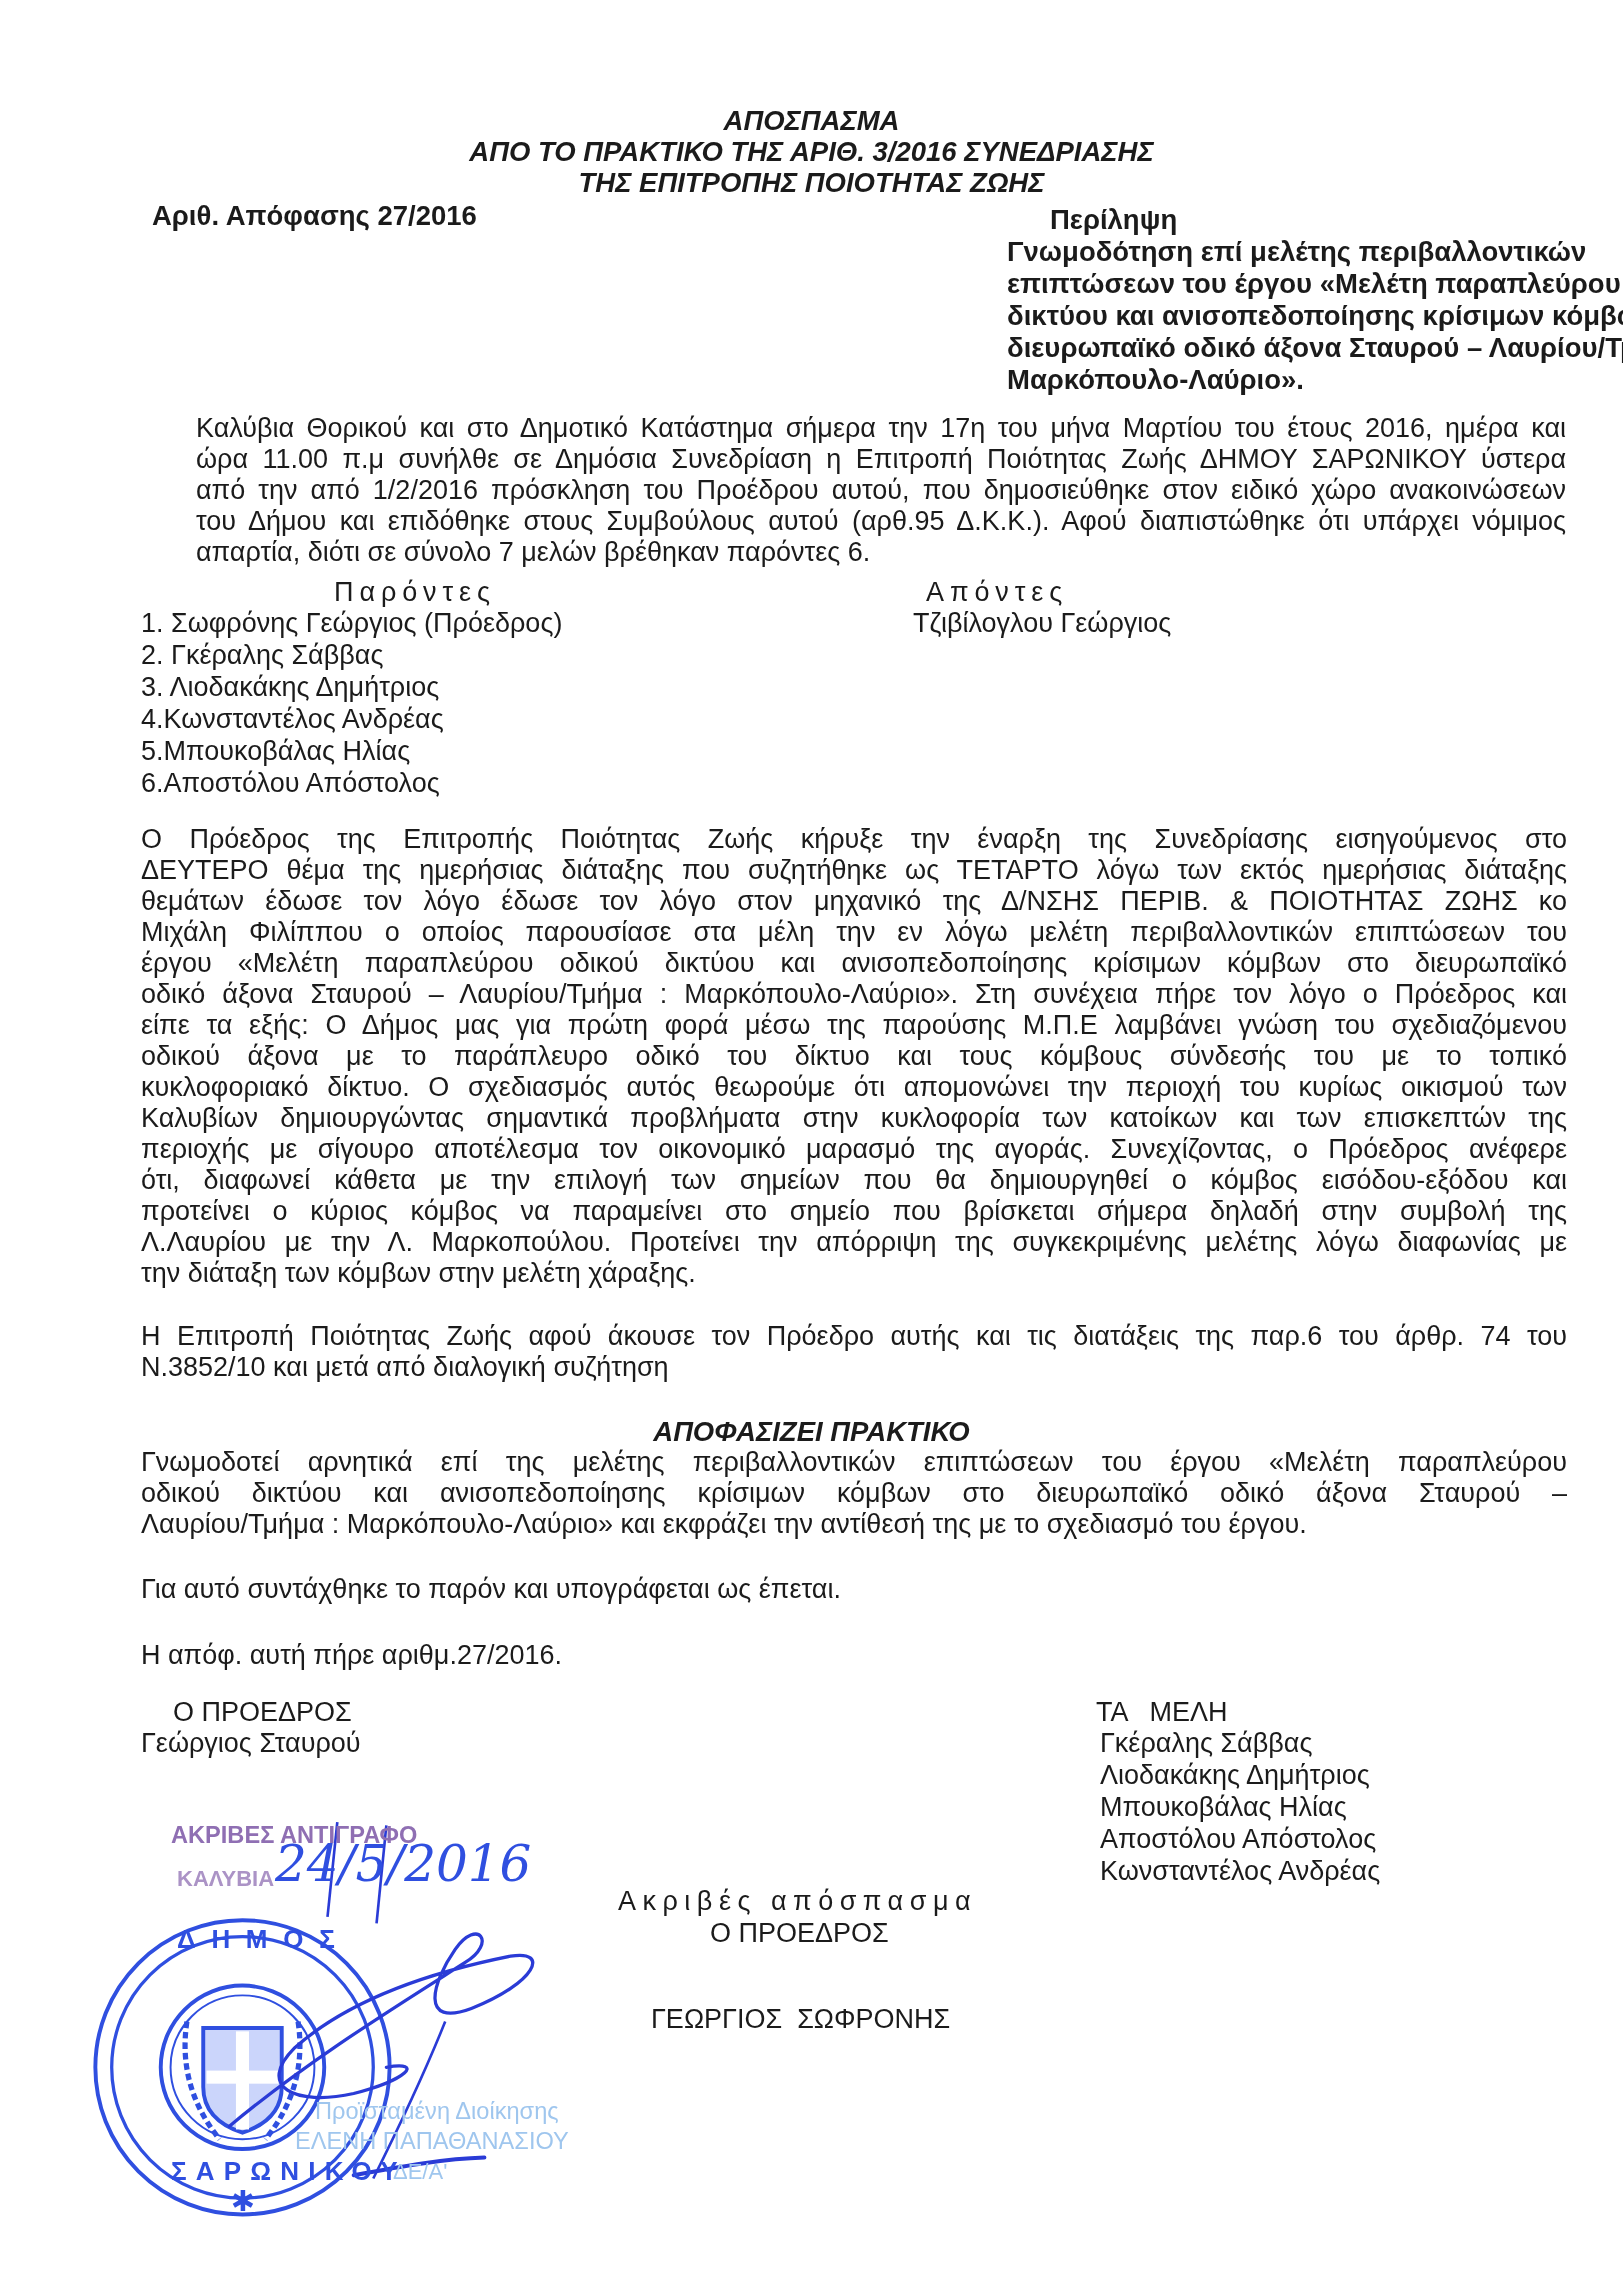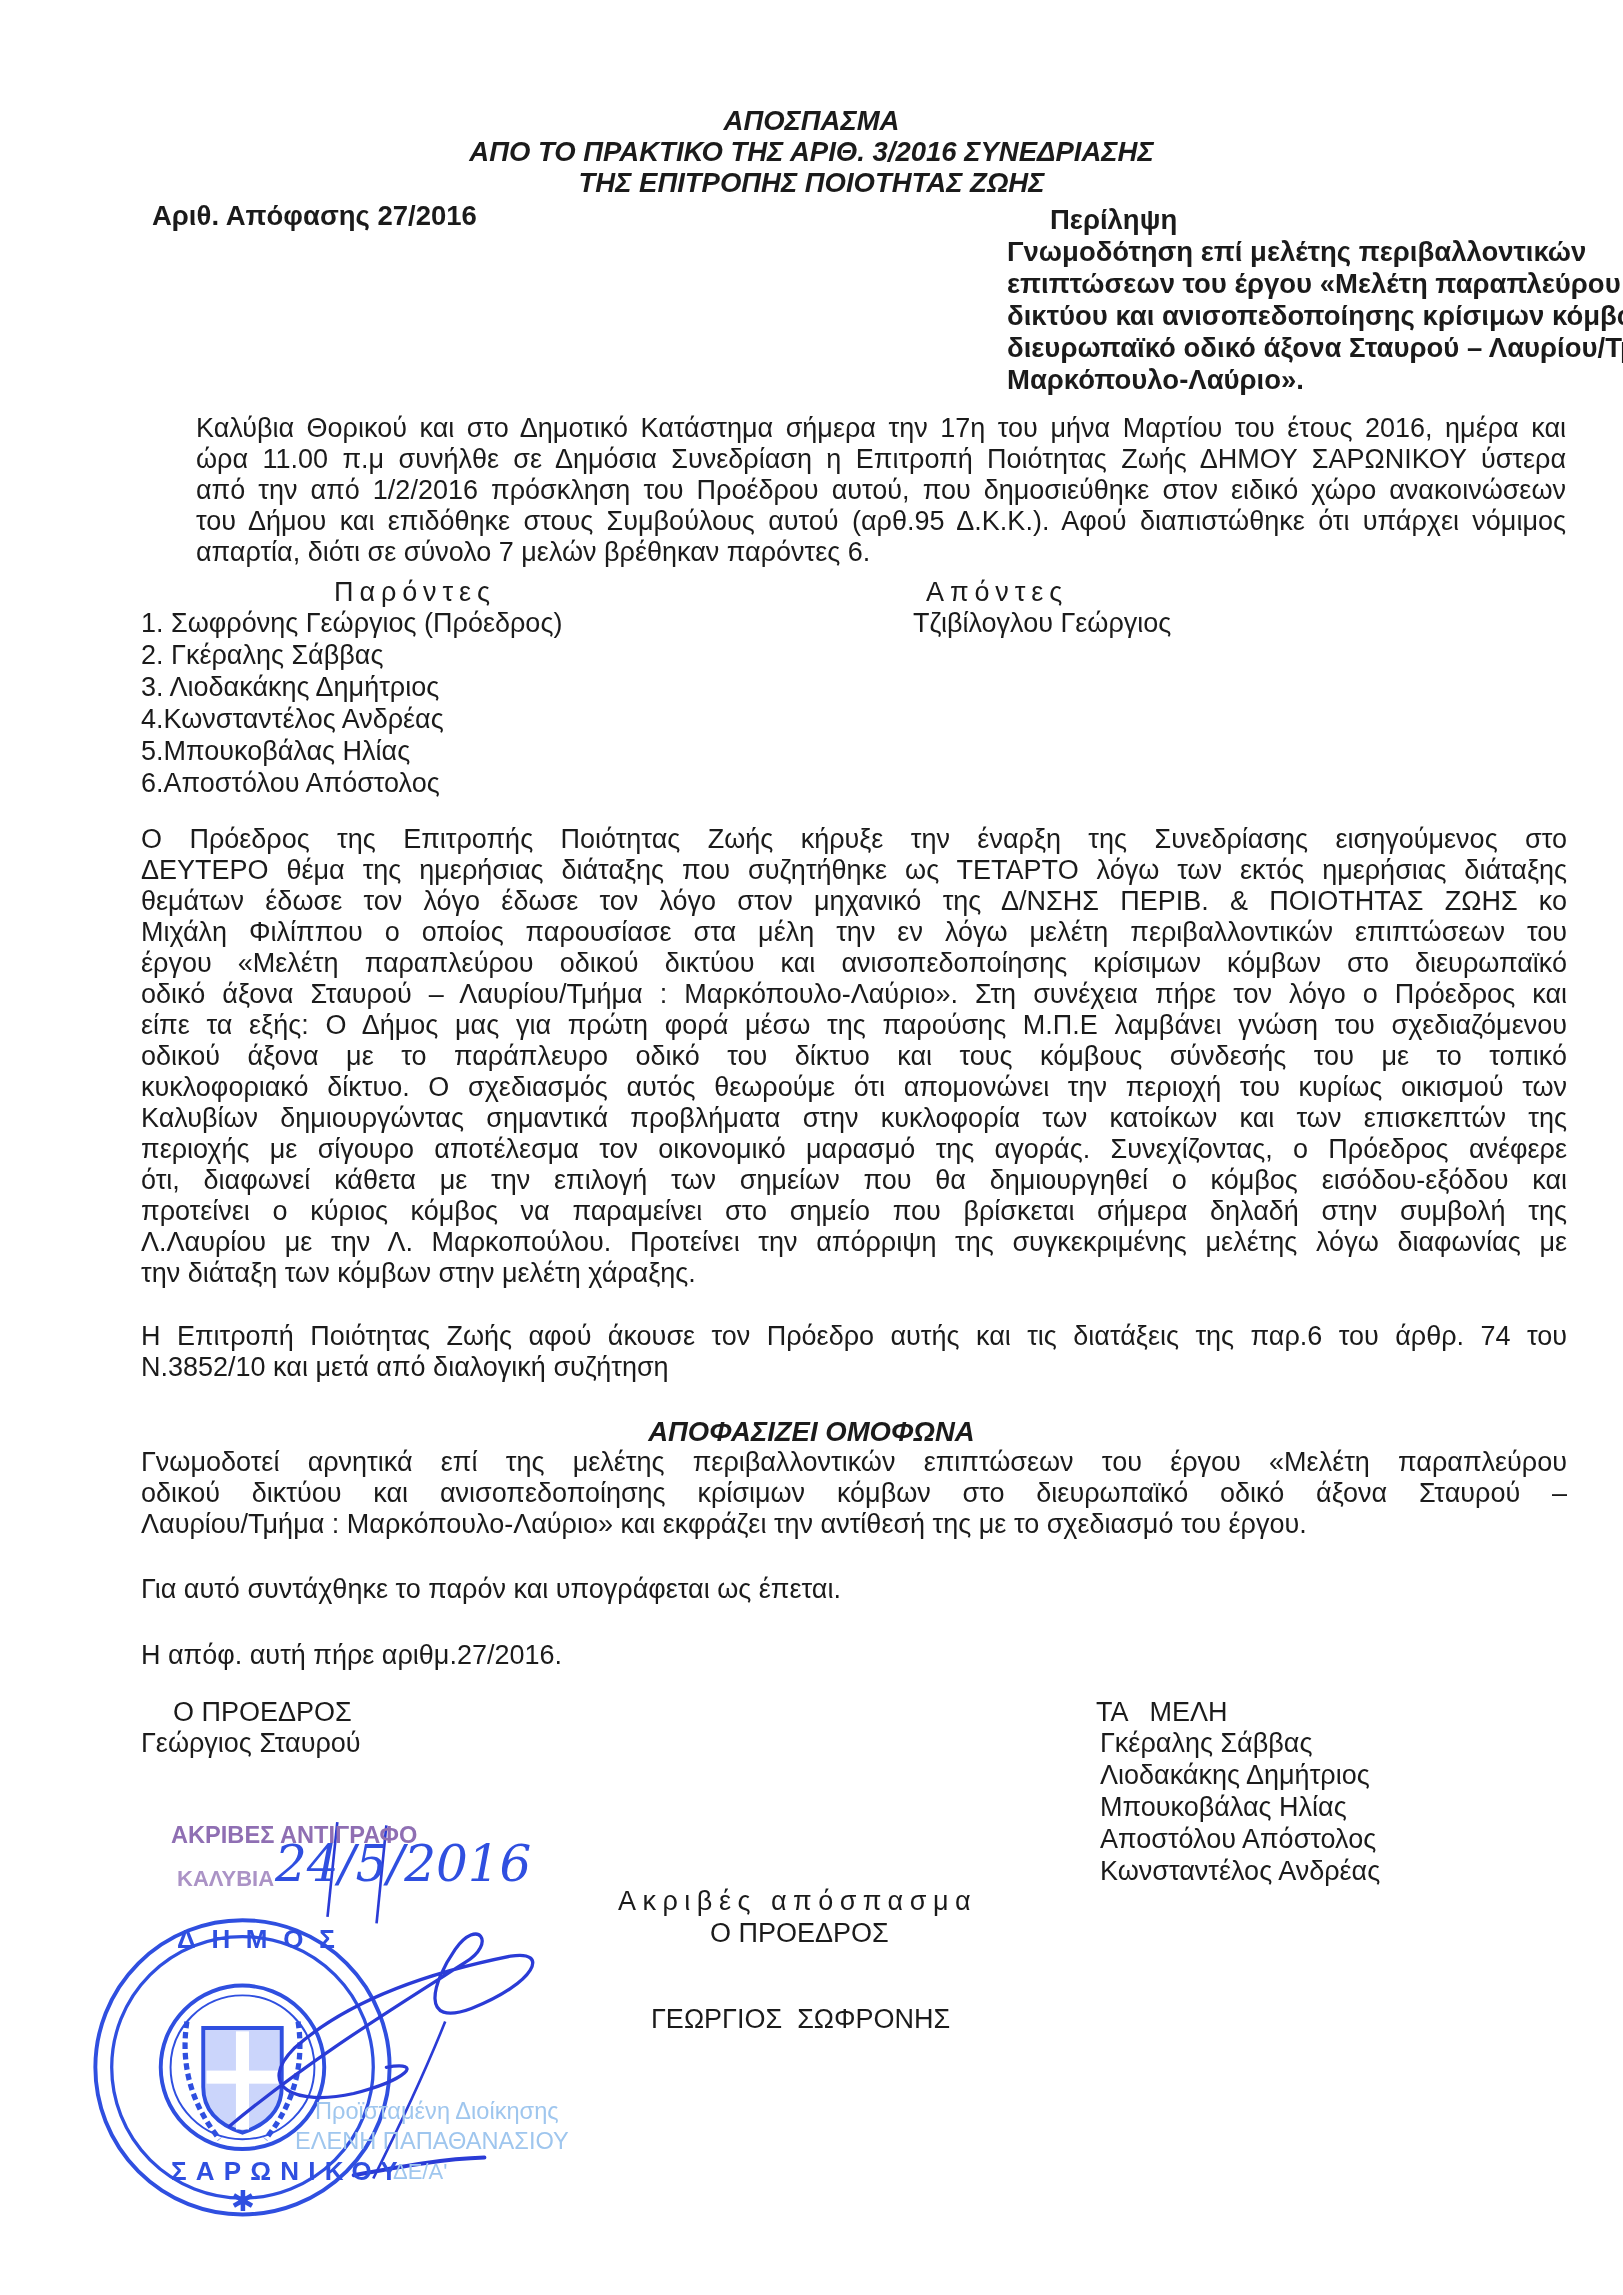--- a/index.html
+++ b/index.html
@@ -76,21 +76,21 @@
   <span class="line">προτείνει ο κύριος κόμβος να παραμείνει στο σημείο που βρίσκεται σήμερα δηλαδή στην συμβολή της</span>
   <span class="line">Λ.Λαυρίου με την Λ. Μαρκοπούλου. Προτείνει την απόρριψη της συγκεκριμένης μελέτης λόγω διαφωνίας με</span>
   <span class="line last">την διάταξη των κόμβων στην μελέτη χάραξης.</span>
 </div>
 
 <div class="abs para" style="left:141px; width:1426px; top:1321px;">
   <span class="line">Η Επιτροπή Ποιότητας Ζωής αφού άκουσε τον Πρόεδρο αυτής και τις διατάξεις της παρ.6 του άρθρ. 74 του</span>
   <span class="line last">Ν.3852/10 και μετά από διαλογική συζήτηση</span>
 </div>
 
-<div class="abs heading" style="top:1416px;">ΑΠΟΦΑΣΙΖΕΙ ΟΜΟΦΩΝΑ</div>
+<div class="abs heading" style="top:1416px;">ΑΠΟΦΑΣΙΖΕΙ ΠΡΑΚΤΙΚΟ</div>
 <div class="abs para" style="left:141px; width:1426px; top:1447px;">
   <span class="line">Γνωμοδοτεί αρνητικά επί της μελέτης περιβαλλοντικών επιπτώσεων του έργου «Μελέτη παραπλεύρου</span>
   <span class="line">οδικού δικτύου και ανισοπεδοποίησης κρίσιμων κόμβων στο διευρωπαϊκό οδικό άξονα Σταυρού –</span>
   <span class="line last">Λαυρίου/Τμήμα : Μαρκόπουλο-Λαύριο» και εκφράζει την αντίθεσή της με το σχεδιασμό του έργου.</span>
 </div>
 
 <div class="abs t" style="left:141px; top:1573px;">Για αυτό συντάχθηκε το παρόν και υπογράφεται ως έπεται.</div>
 <div class="abs t" style="left:141px; top:1639px;">Η απόφ. αυτή πήρε αριθμ.27/2016.</div>
 
 <div class="abs t" style="left:173px; top:1696px;">Ο ΠΡΟΕΔΡΟΣ</div>

